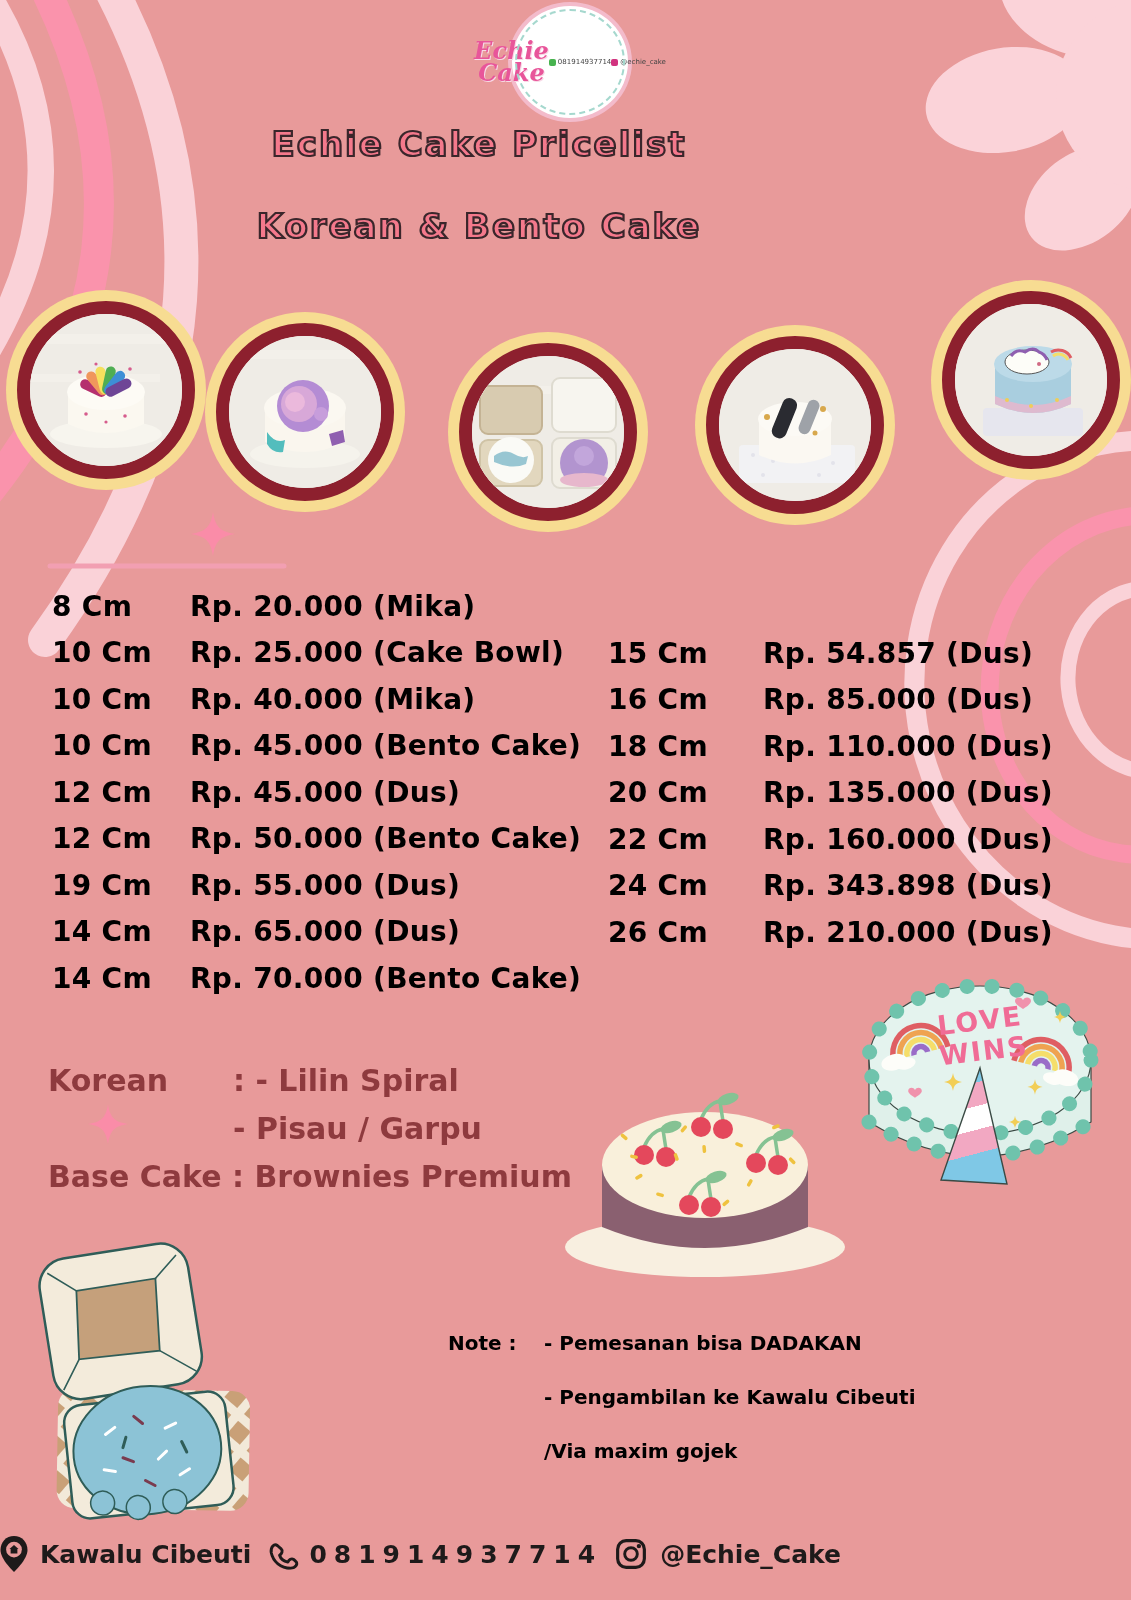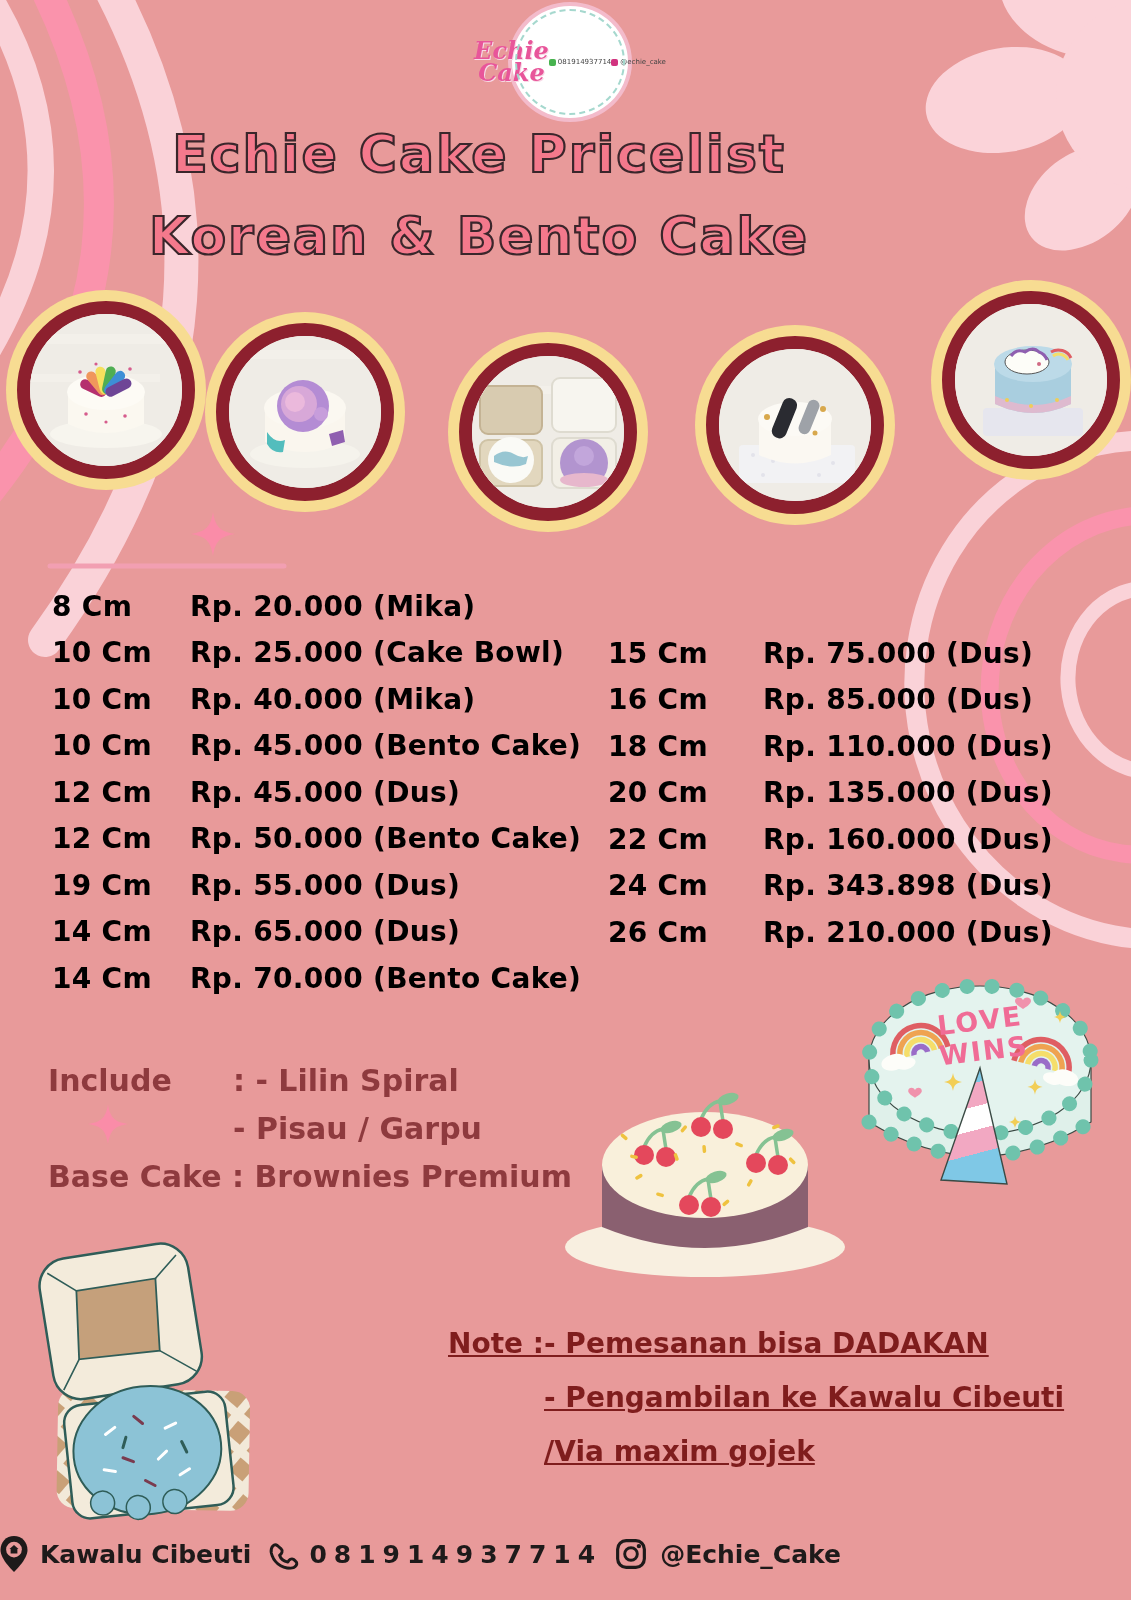--- a/index.html
+++ b/index.html
@@ -30,21 +30,21 @@
   .logo .contact{font-size:7px;color:#444;line-height:9px;display:flex;align-items:center;gap:2px;}
   .dot{display:inline-block;width:7px;height:7px;border-radius:2px;}
   .dot.wa{background:#47b34f;}
   .dot.ig{background:#d1337f;}
 
   
   .title{
     left:0;width:958px;text-align:center;z-index:2;
     font-weight:800;color:#F4798C;letter-spacing:2px;
     -webkit-text-stroke:2.2px #3A262B;
-    font-size:52px;
+    font-size:34px;
   }
   .title.l1{top:124px;}
   .title.l2{top:206px;}
 
   
   .gcircle{
     width:152px;height:152px;border:13px solid #8D202E;border-radius:50%;
     box-shadow:0 0 0 11px #F7DC92;overflow:hidden;background:#EFECE6;z-index:2;position:absolute;
   }
   .gcircle svg{display:block;}
@@ -57,21 +57,21 @@
   .plist.right{left:608px;top:630px;}
   .plist.right .psize{width:155px;}
 
   
   .include{left:48px;top:1056px;z-index:2;color:#8E3A3E;font-weight:bold;font-size:30px;}
   .inc-row{display:flex;height:48px;align-items:center;white-space:nowrap;}
   .inc-label{width:185px;}
   .inc-indent{padding-left:185px;text-align:right;}
 
   
-  .note{left:448px;top:1316px;z-index:2;color:#7f1d1d;font-weight:bold;font-size:28px;text-decoration:underline;}
+  .note{left:448px;top:1316px;z-index:2;color:#000000;font-weight:bold;font-size:20px;}
   .note-row{display:flex;height:54px;align-items:center;white-space:nowrap;}
   .note-label{width:96px;}
   .note-indent{padding-left:96px;}
 
   
   .footer{
     left:0;top:1536px;width:1131px;z-index:2;display:flex;align-items:center;justify-content:flex-start;
     gap:12px;color:#1E1A1A;font-weight:bold;font-size:25px;white-space:nowrap;
   }
   .footer .phone-num{letter-spacing:7px;}
@@ -266,21 +266,21 @@
       </div>
     <div class="prow">
         <span class="psize">14 Cm</span>
         <span class="pprice">Rp. 70.000 (Bento Cake)</span>
       </div>
   </div>
 
   <div class="abs plist right">
     <div class="prow">
         <span class="psize">15 Cm</span>
-        <span class="pprice">Rp. 75.000 (Dus)</span>
+        <span class="pprice">Rp. 54.857 (Dus)</span>
       </div>
     <div class="prow">
         <span class="psize">16 Cm</span>
         <span class="pprice">Rp. 85.000 (Dus)</span>
       </div>
     <div class="prow">
         <span class="psize">18 Cm</span>
         <span class="pprice">Rp. 110.000 (Dus)</span>
       </div>
     <div class="prow">
@@ -296,21 +296,21 @@
         <span class="pprice">Rp. 343.898 (Dus)</span>
       </div>
     <div class="prow">
         <span class="psize">26 Cm</span>
         <span class="pprice">Rp. 210.000 (Dus)</span>
       </div>
   </div>
 
   <div class="abs include">
     <div class="inc-row">
-      <span class="inc-label">Include</span>
+      <span class="inc-label">Korean</span>
       <span>: - Lilin Spiral</span>
     </div>
     <div class="inc-row inc-indent">
       <span>- Pisau / Garpu</span>
     </div>
     <div class="inc-row">
       <span>Base Cake : Brownies Premium</span>
     </div>
   </div>
 

